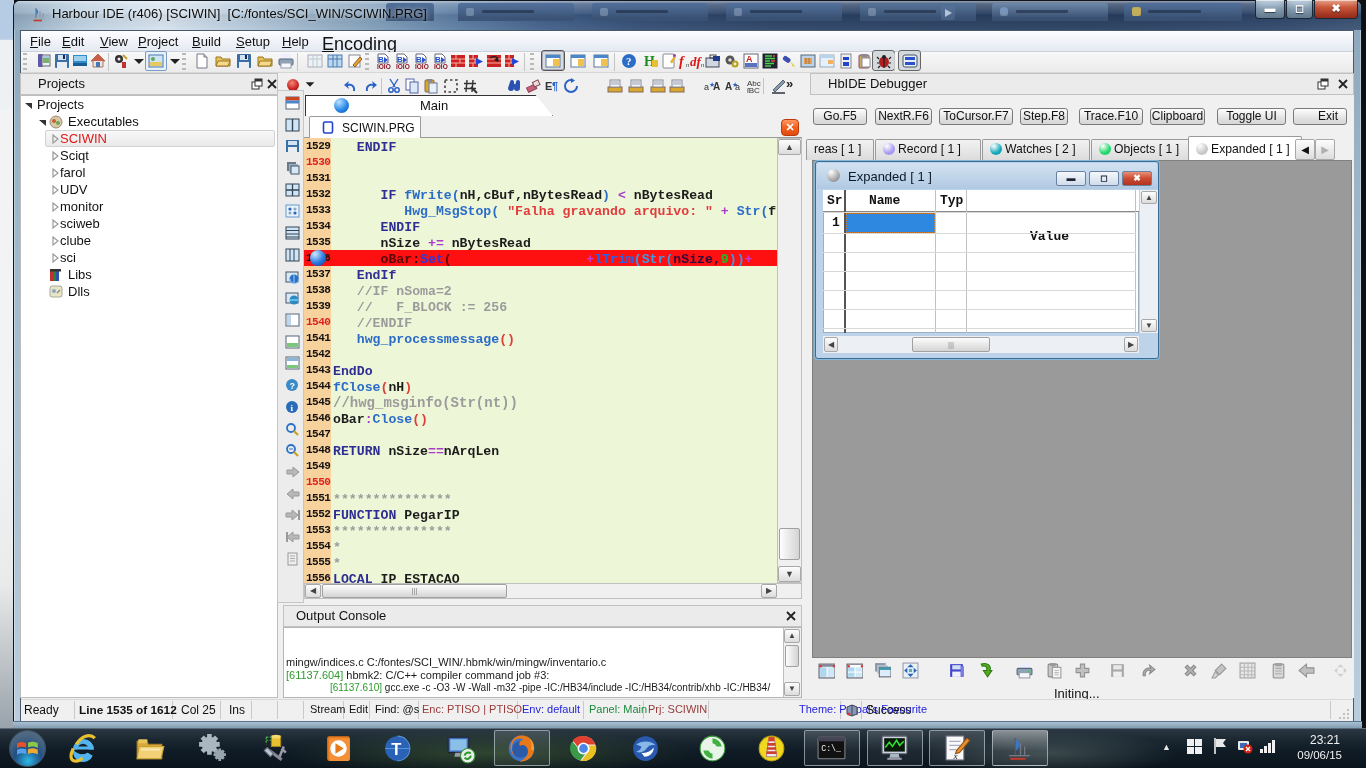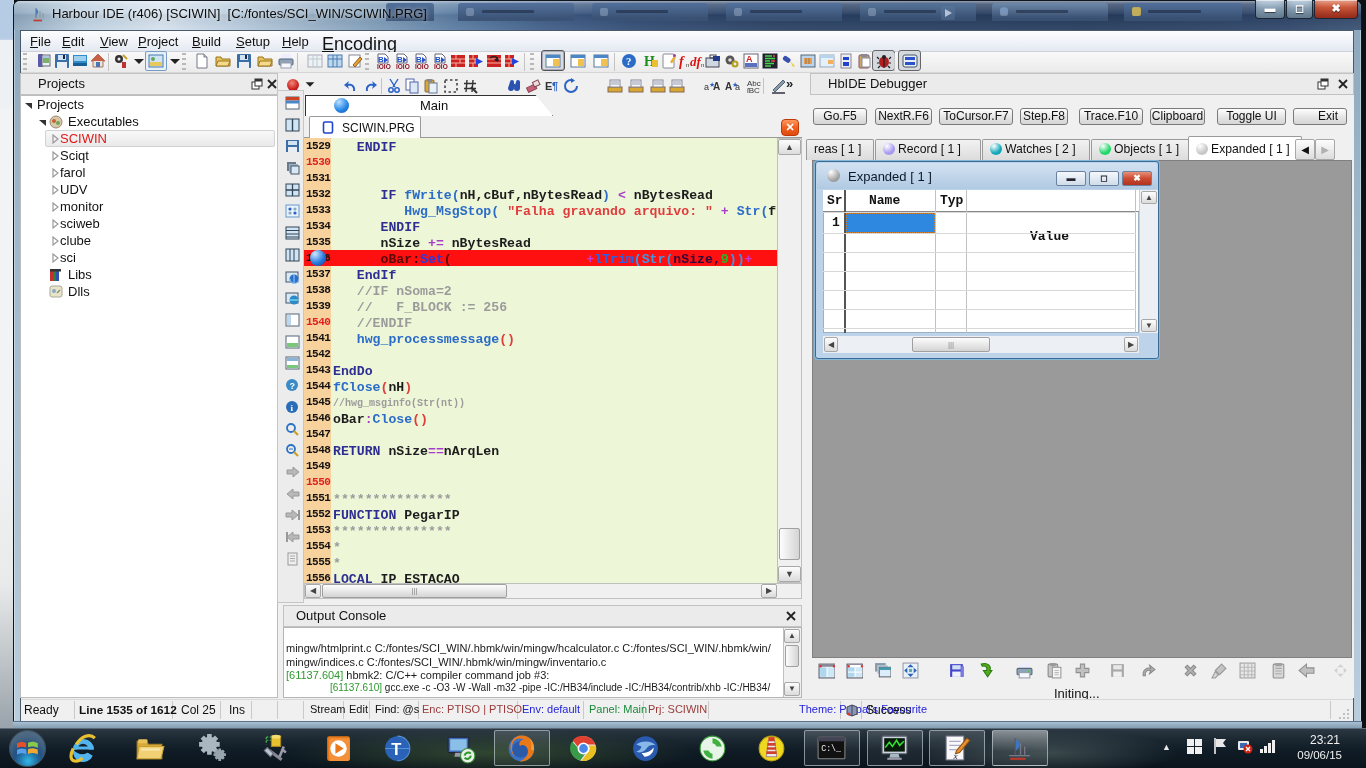--- a/index.html
+++ b/index.html
@@ -586,21 +586,21 @@
 <div class="mono" style="left:29px;top:178px;height:16px;font-size:13.2px;line-height:15px;font-weight:bold;white-space:pre;"><span class="idn">   </span><span class="cm">//ENDIF</span></div>
 <div class="mono" style="left:2px;top:194px;width:25px;height:16px;font-size:11px;font-weight:bold;color:#111;letter-spacing:-0.5px;">1541</div>
 <div class="mono" style="left:29px;top:194px;height:16px;font-size:13.2px;line-height:15px;font-weight:bold;white-space:pre;"><span class="idn">   </span><span class="fn">hwg_processmessage</span><span class="st">()</span></div>
 <div class="mono" style="left:2px;top:210px;width:25px;height:16px;font-size:11px;font-weight:bold;color:#111;letter-spacing:-0.5px;">1542</div>
 <div class="mono" style="left:29px;top:210px;height:16px;font-size:13.2px;line-height:15px;font-weight:bold;white-space:pre;"></div>
 <div class="mono" style="left:2px;top:226px;width:25px;height:16px;font-size:11px;font-weight:bold;color:#111;letter-spacing:-0.5px;">1543</div>
 <div class="mono" style="left:29px;top:226px;height:16px;font-size:13.2px;line-height:15px;font-weight:bold;white-space:pre;"><span class="kw">EndDo</span></div>
 <div class="mono" style="left:2px;top:242px;width:25px;height:16px;font-size:11px;font-weight:bold;color:#111;letter-spacing:-0.5px;">1544</div>
 <div class="mono" style="left:29px;top:242px;height:16px;font-size:13.2px;line-height:15px;font-weight:bold;white-space:pre;"><span class="fn">fClose</span><span class="st">(</span><span class="idn">nH</span><span class="st">)</span></div>
 <div class="mono" style="left:2px;top:258px;width:25px;height:16px;font-size:11px;font-weight:bold;color:#111;letter-spacing:-0.5px;">1545</div>
-<div class="mono" style="left:29px;top:258px;height:16px;font-size:10px;line-height:15px;font-weight:bold;white-space:pre;"><span class="cm">//hwg_msginfo(Str(nt))</span></div>
+<div class="mono" style="left:29px;top:258px;height:16px;font-size:14px;line-height:15px;font-weight:bold;white-space:pre;"><span class="cm">//hwg_msginfo(Str(nt))</span></div>
 <div class="mono" style="left:2px;top:274px;width:25px;height:16px;font-size:11px;font-weight:bold;color:#111;letter-spacing:-0.5px;">1546</div>
 <div class="mono" style="left:29px;top:274px;height:16px;font-size:13.2px;line-height:15px;font-weight:bold;white-space:pre;"><span class="idn">oBar</span><span class="op">:</span><span class="fn">Close</span><span class="st">()</span></div>
 <div class="mono" style="left:2px;top:290px;width:25px;height:16px;font-size:11px;font-weight:bold;color:#111;letter-spacing:-0.5px;">1547</div>
 <div class="mono" style="left:29px;top:290px;height:16px;font-size:13.2px;line-height:15px;font-weight:bold;white-space:pre;"></div>
 <div class="mono" style="left:2px;top:306px;width:25px;height:16px;font-size:11px;font-weight:bold;color:#111;letter-spacing:-0.5px;">1548</div>
 <div class="mono" style="left:29px;top:306px;height:16px;font-size:13.2px;line-height:15px;font-weight:bold;white-space:pre;"><span class="kw">RETURN</span><span class="idn"> nSize</span><span class="op">==</span><span class="idn">nArqLen</span></div>
 <div class="mono" style="left:2px;top:322px;width:25px;height:16px;font-size:11px;font-weight:bold;color:#111;letter-spacing:-0.5px;">1549</div>
 <div class="mono" style="left:29px;top:322px;height:16px;font-size:13.2px;line-height:15px;font-weight:bold;white-space:pre;"></div>
 <div class="mono" style="left:2px;top:338px;width:25px;height:16px;font-size:11px;font-weight:bold;color:#e02020;letter-spacing:-0.5px;">1550</div>
 <div class="mono" style="left:29px;top:338px;height:16px;font-size:13.2px;line-height:15px;font-weight:bold;white-space:pre;"></div>
@@ -626,21 +626,20 @@
 <div style="left:305px;top:584px;width:16px;height:14px;background:linear-gradient(#fdfdfd,#dcdcdc);border:1px solid #a8a8a8;border-radius:2px;color:#444;font-size:8px;text-align:center;line-height:12px;">◀</div>
 <div style="left:761px;top:584px;width:16px;height:14px;background:linear-gradient(#fdfdfd,#dcdcdc);border:1px solid #a8a8a8;border-radius:2px;color:#444;font-size:8px;text-align:center;line-height:12px;">▶</div>
 <div style="left:322px;top:584px;width:185px;height:14px;background:linear-gradient(#fdfdfd,#d4d4d4);border:1px solid #a0a0a0;border-radius:2px;text-align:center;color:#888;font-size:8px;line-height:12px;">|||</div>
 <div style="left:283px;top:605px;width:519px;height:22px;background:#ebebeb;border:1px solid #c2c2c2;"></div>
 <div style="left:296px;top:608px;width:160px;height:16px;font-size:13px;color:#111;">Output Console</div>
 <svg style="position:absolute;left:786px;top:611px" width="10" height="10" viewBox="0 0 10 10">
     <path d="M1 1 L9 9 M9 1 L1 9" stroke="#222" stroke-width="1.8"></path>
   </svg>
 <div style="left:283px;top:627px;width:519px;height:71px;background:#fff;border:1px solid #b5b5b5;"></div>
 <div style="left:286px;top:629px;width:494px;height:67px;overflow:hidden;">
-<div style="left:0;top:13.3px;white-space:pre;font-size:11px;color:#1a1a1a;">mingw/htmlprint.c C:/fontes/SCI_WIN/.hbmk/win/mingw/hcalculator.c C:/fontes/SCI_WIN/.hbmk/win/</div>
 <div style="left:0;top:26.6px;white-space:pre;font-size:11px;color:#1a1a1a;">mingw/indices.c C:/fontes/SCI_WIN/.hbmk/win/mingw/inventario.c</div>
 <div style="left:0;top:39.9px;white-space:pre;font-size:11px;color:#1a1a1a;"><span style="color:#2e9a2e;">[61137.604]</span> hbmk2: C/C++ compiler command job #3:</div>
 <div style="left:8px;top:53.2px;white-space:pre;font-size:10px;color:#1a1a1a;padding-left:36px;"><span style="color:#2e9a2e;">[61137.610]</span> gcc.exe -c -O3 -W -Wall -m32 -pipe -IC:/HB34/include -IC:/HB34/contrib/xhb -IC:/HB34/</div>
 <div style="left:0;top:66.5px;white-space:pre;font-size:11px;color:#1a1a1a;">contrib/hbct -IC:/HB34/contrib/hbwin -IC:/HB34/contrib/hbfship -IC:/HB34/contrib/hbmzip</div>
 </div>
 <div style="left:783px;top:628px;width:18px;height:69px;background:#f0f0f0;border-left:1px solid #c0c0c0;"></div>
 <div style="left:784px;top:629px;width:16px;height:14px;background:linear-gradient(#fdfdfd,#dcdcdc);border:1px solid #a8a8a8;border-radius:2px;color:#444;font-size:8px;text-align:center;line-height:12px;">▲</div>
 <div style="left:784px;top:682px;width:16px;height:14px;background:linear-gradient(#fdfdfd,#dcdcdc);border:1px solid #a8a8a8;border-radius:2px;color:#444;font-size:8px;text-align:center;line-height:12px;">▼</div>
 <div style="left:785px;top:645px;width:14px;height:22px;background:linear-gradient(to right,#fdfdfd,#d4d4d4);border:1px solid #a0a0a0;border-radius:2px;"></div>
 <div style="left:810px;top:73px;width:544px;height:625px;background:#f0f0f0;"></div>

